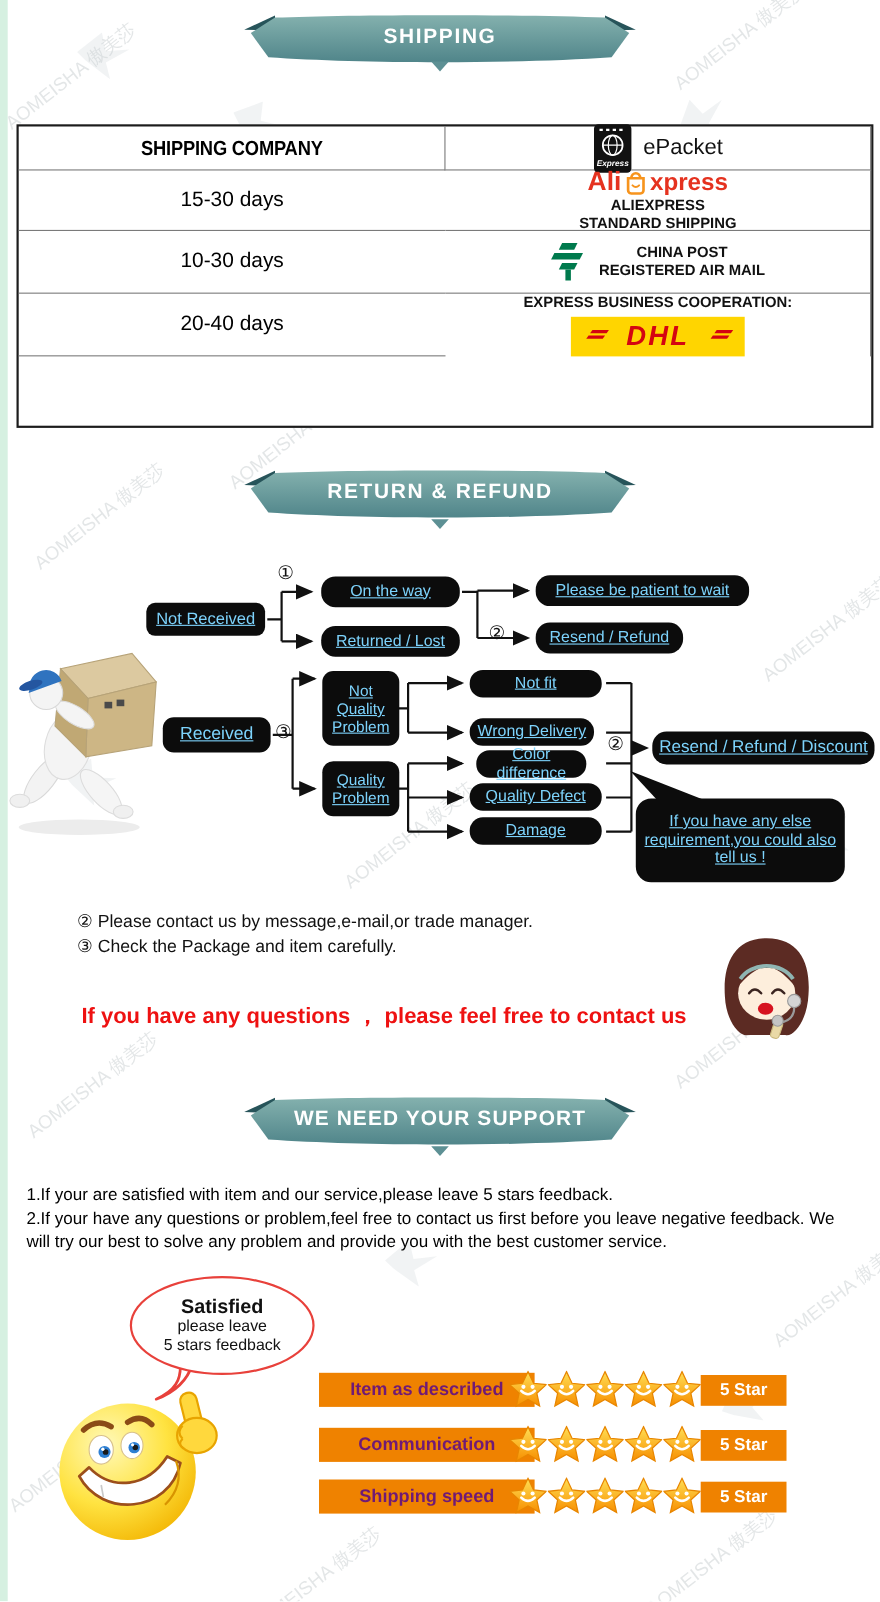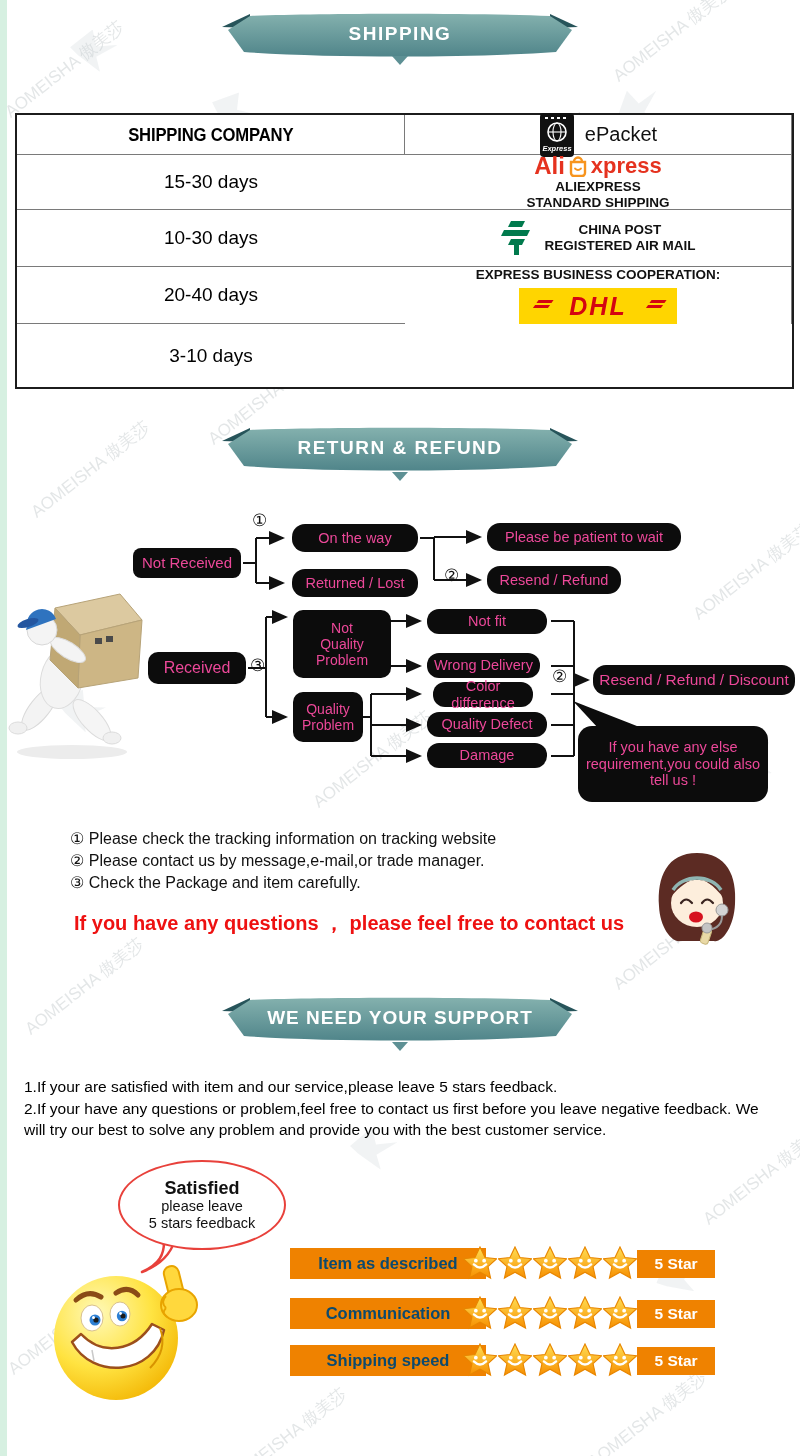--- a/index.html
+++ b/index.html
@@ -32,36 +32,36 @@
   .rowflex{flex-direction:row;gap:10px;}
   .caps{font-weight:bold;font-size:13.5px;line-height:16px;text-align:center;color:#111;}
   .ali-line{display:flex;align-items:flex-end;gap:2px;margin-bottom:2px;}
   .ali-t{color:#e5321f;font-weight:bold;font-size:24px;line-height:22px;}
   .xp-t{color:#e5321f;font-weight:bold;font-size:22px;line-height:22px;}
   .dhl{width:158px;height:36px;background:#ffd500;display:flex;align-items:center;
        justify-content:center;gap:20px;margin-top:5px;}
   .dhl .txt{color:#d40511;font-style:italic;font-weight:bold;font-size:25px;letter-spacing:2px;}
   .dash{width:15px;height:3px;background:#d40511;box-shadow:0 -5px 0 #d40511;transform:skewX(-35deg);}
   
-  .pill{position:absolute;background:#0c0c0c;color:#ec4899;display:flex;align-items:center;
-        justify-content:center;text-align:center;border-radius:13px;font-size:14.5px;line-height:1.15;}
+  .pill{position:absolute;background:#0c0c0c;color:#7dd3fc;display:flex;align-items:center;
+        justify-content:center;text-align:center;border-radius:13px;font-size:14.5px;line-height:1.15;text-decoration:underline;}
   .circ{position:absolute;font-size:17px;color:#111;font-weight:normal;}
   
   .notes{position:absolute;left:70px;top:828px;font-size:16px;line-height:22px;color:#111;}
   .contact{position:absolute;left:74px;top:910px;color:#ee1111;font-weight:bold;font-size:20px;}
   
   .support-text{position:absolute;left:24px;top:1076px;width:758px;font-size:15.5px;
                 line-height:21.5px;color:#000;}
   .sbubble{position:absolute;left:118px;top:1160px;width:164px;height:86px;background:#fff;
            border:2.5px solid #e8413b;border-radius:50%;display:flex;flex-direction:column;
            align-items:center;justify-content:center;z-index:2;}
   .sb-title{font-weight:bold;font-size:18px;line-height:20px;}
   .sb-line{font-size:14.5px;line-height:17px;}
   
-  .rlabel{position:absolute;left:290px;width:196px;height:31px;background:#ef8200;color:#0c4a6e;
+  .rlabel{position:absolute;left:290px;width:196px;height:31px;background:#ef8200;color:#701a75;
           font-weight:bold;font-size:16.5px;display:flex;align-items:center;justify-content:center;}
   .rstars{position:absolute;left:463px;display:flex;gap:1px;}
   .star{width:34px;height:34px;}
   .rbadge{position:absolute;left:637px;width:78px;height:28px;background:#ef8200;color:#fff;
           font-weight:bold;font-size:15.5px;display:flex;align-items:center;justify-content:center;}
   .absvg{position:absolute;}
 </style>
 </head>
 <body>
 
@@ -183,23 +183,20 @@
       </div>
 
     <div class="cell b-none">
       <span class="caps">EXPRESS BUSINESS COOPERATION:</span>
       <div class="dhl">
         <span class="dash"></span>
         <span class="txt">DHL</span>
         <span class="dash"></span>
       </div>
     </div>
-    <div class="cell c-r b-none days">
-        <span>3-10 days</span>
-      </div>
   </div>
 
   <div class="banner" style="left:220px;top:426px">
     <svg viewBox="0 0 360 46" preserveAspectRatio="none">
       <defs>
           <linearGradient id="rg2" x1="0" y1="0" x2="0" y2="1">
         <stop offset="0" stop-color="#84b1ae"></stop>
             <stop offset="1" stop-color="#50858a"></stop>
           </linearGradient>
         </defs>
@@ -270,33 +267,32 @@
 
   <div class="pill" style="left:133px;top:548px;width:108px;height:30px;border-radius:8px;font-size:15px">Not Received</div>
   <div class="circ" style="left:252px;top:510px">①</div>
   <div class="pill" style="left:292px;top:524px;width:126px;height:28px">On the way</div>
   <div class="pill" style="left:292px;top:569px;width:126px;height:28px">Returned / Lost</div>
   <div class="pill" style="left:487px;top:523px;width:194px;height:28px">Please be patient to wait</div>
   <div class="circ" style="left:444px;top:565px">②</div>
   <div class="pill" style="left:487px;top:566px;width:134px;height:28px">Resend / Refund</div>
   <div class="pill" style="left:148px;top:652px;width:98px;height:32px;border-radius:10px;font-size:16px">Received</div>
   <div class="circ" style="left:250px;top:655px">③</div>
-  <div class="pill" style="left:293px;top:610px;width:66px;height:68px;border-radius:10px;font-size:14px;padding:0 16px">Not Quality Problem</div>
+  <div class="pill" style="left:293px;top:610px;width:66px;height:68px;border-radius:10px;font-size:14px;padding:0 2px">Not Quality Problem</div>
   <div class="pill" style="left:293px;top:692px;width:66px;height:50px;border-radius:10px;font-size:14px;padding:0 2px">Quality Problem</div>
   <div class="pill" style="left:427px;top:609px;width:120px;height:25px;border-radius:12px">Not fit</div>
   <div class="pill" style="left:427px;top:653px;width:113px;height:25px;border-radius:12px">Wrong Delivery</div>
   <div class="pill" style="left:433px;top:682px;width:100px;height:25px;border-radius:12px">Color difference</div>
   <div class="pill" style="left:427px;top:712px;width:120px;height:25px;border-radius:12px">Quality Defect</div>
   <div class="pill" style="left:427px;top:743px;width:120px;height:25px;border-radius:12px">Damage</div>
   <div class="circ" style="left:552px;top:666px">②</div>
   <div class="pill" style="left:593px;top:665px;width:202px;height:30px;font-size:15.5px">Resend / Refund / Discount</div>
   <div class="pill" style="left:578px;top:726px;width:178px;height:76px;border-radius:14px;font-size:14.5px;padding:0 6px">If you have any else requirement,you could also tell us !</div>
 
   <div class="notes">
-    <div>① Please check the tracking information on tracking website</div>
     <div>② Please contact us by message,e-mail,or trade manager.</div>
     <div>③ Check the Package and item carefully.</div>
   </div>
 
   <div class="contact">If you have any questions ， please feel free to contact us</div>
   <svg class="absvg" style="left:650px;top:850px" width="95" height="105" viewBox="0 0 95 105">
     <path d="M47,3 C17,3 7,27 9,56 C10,79 23,93 30,91 L64,91 C72,93 84,77 85,54 C87,26 77,3 47,3 Z" fill="#5c2b23"></path>
     <ellipse cx="47" cy="53" rx="26" ry="24" fill="#fdeedc"></ellipse>
     <path d="M20,48 C23,24 71,24 74,48 C62,34 56,30 47,29 C38,30 30,36 20,48 Z" fill="#5c2b23"></path>
     <path d="M23,40 A27,22 0 0 1 71,40" stroke="#8fb5b2" stroke-width="3.5" fill="none"></path>

